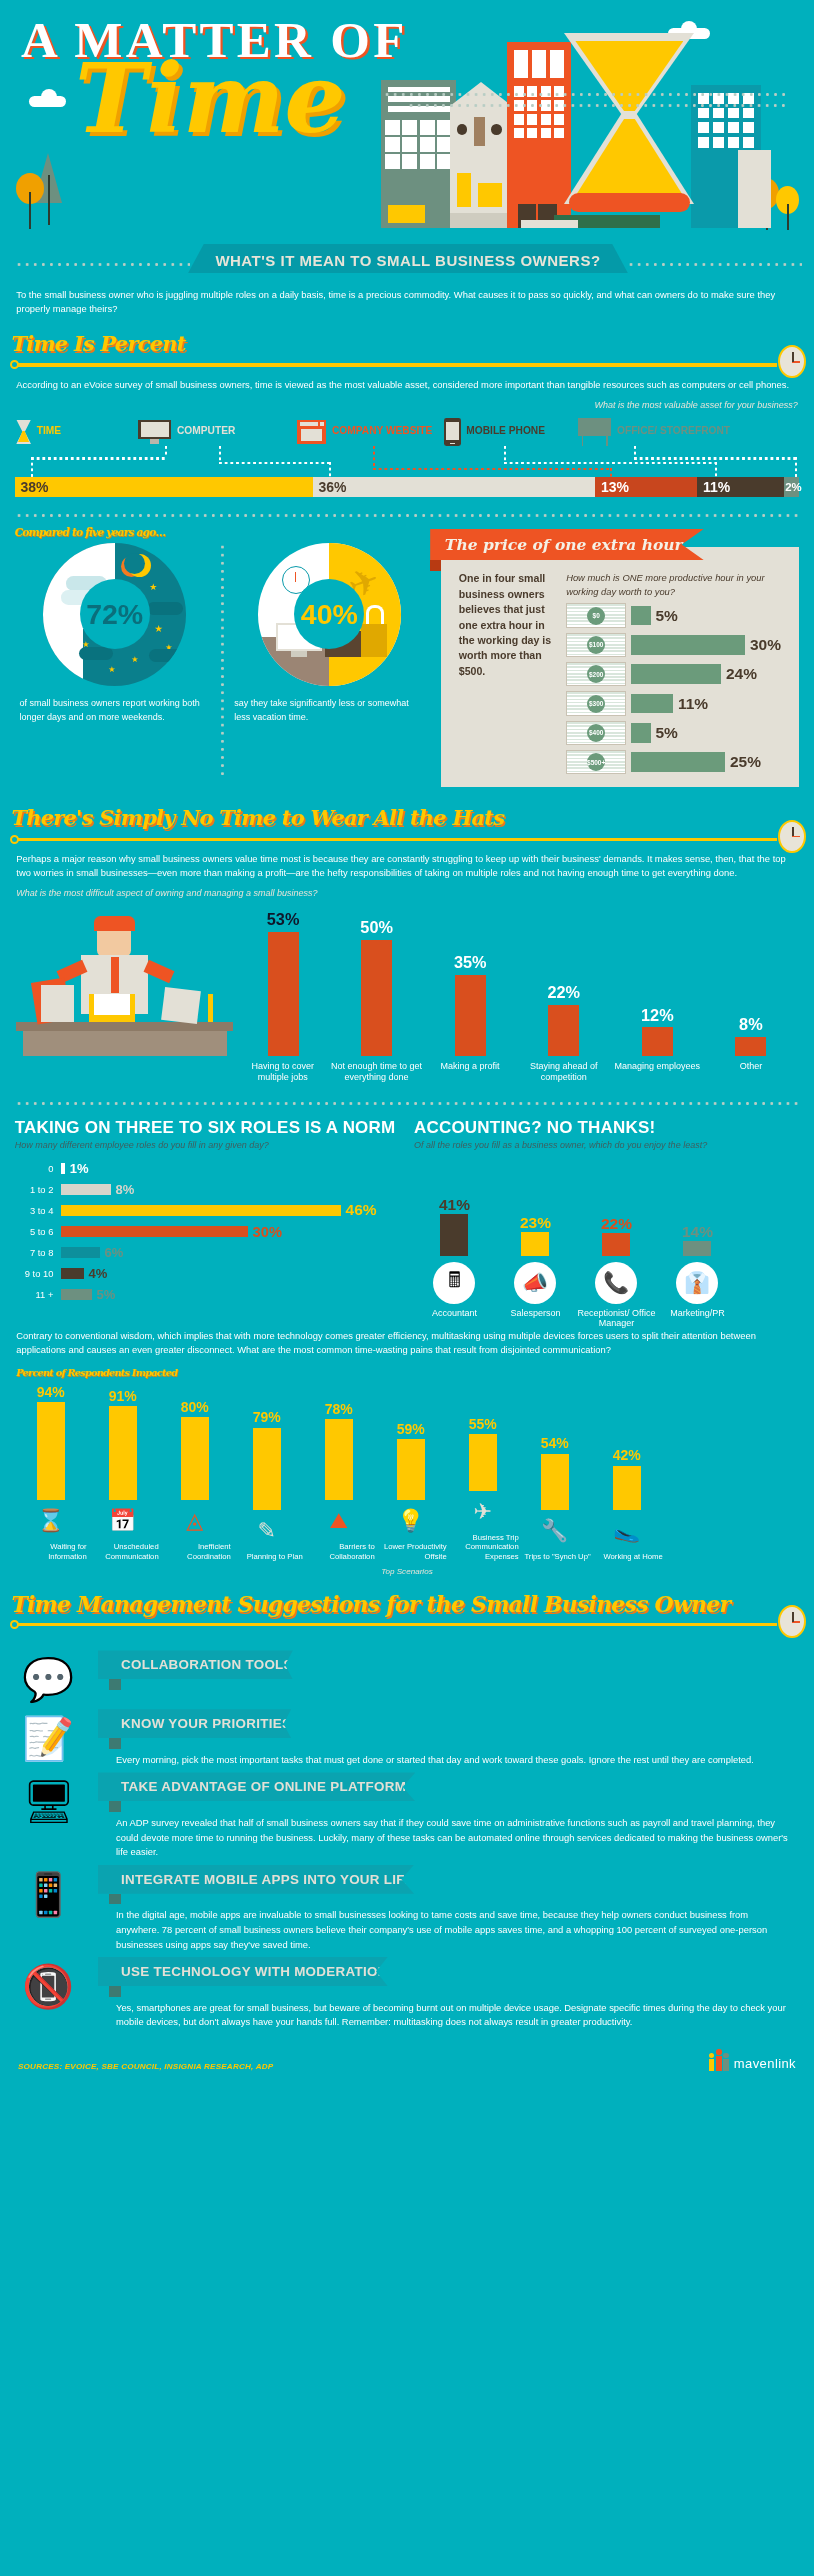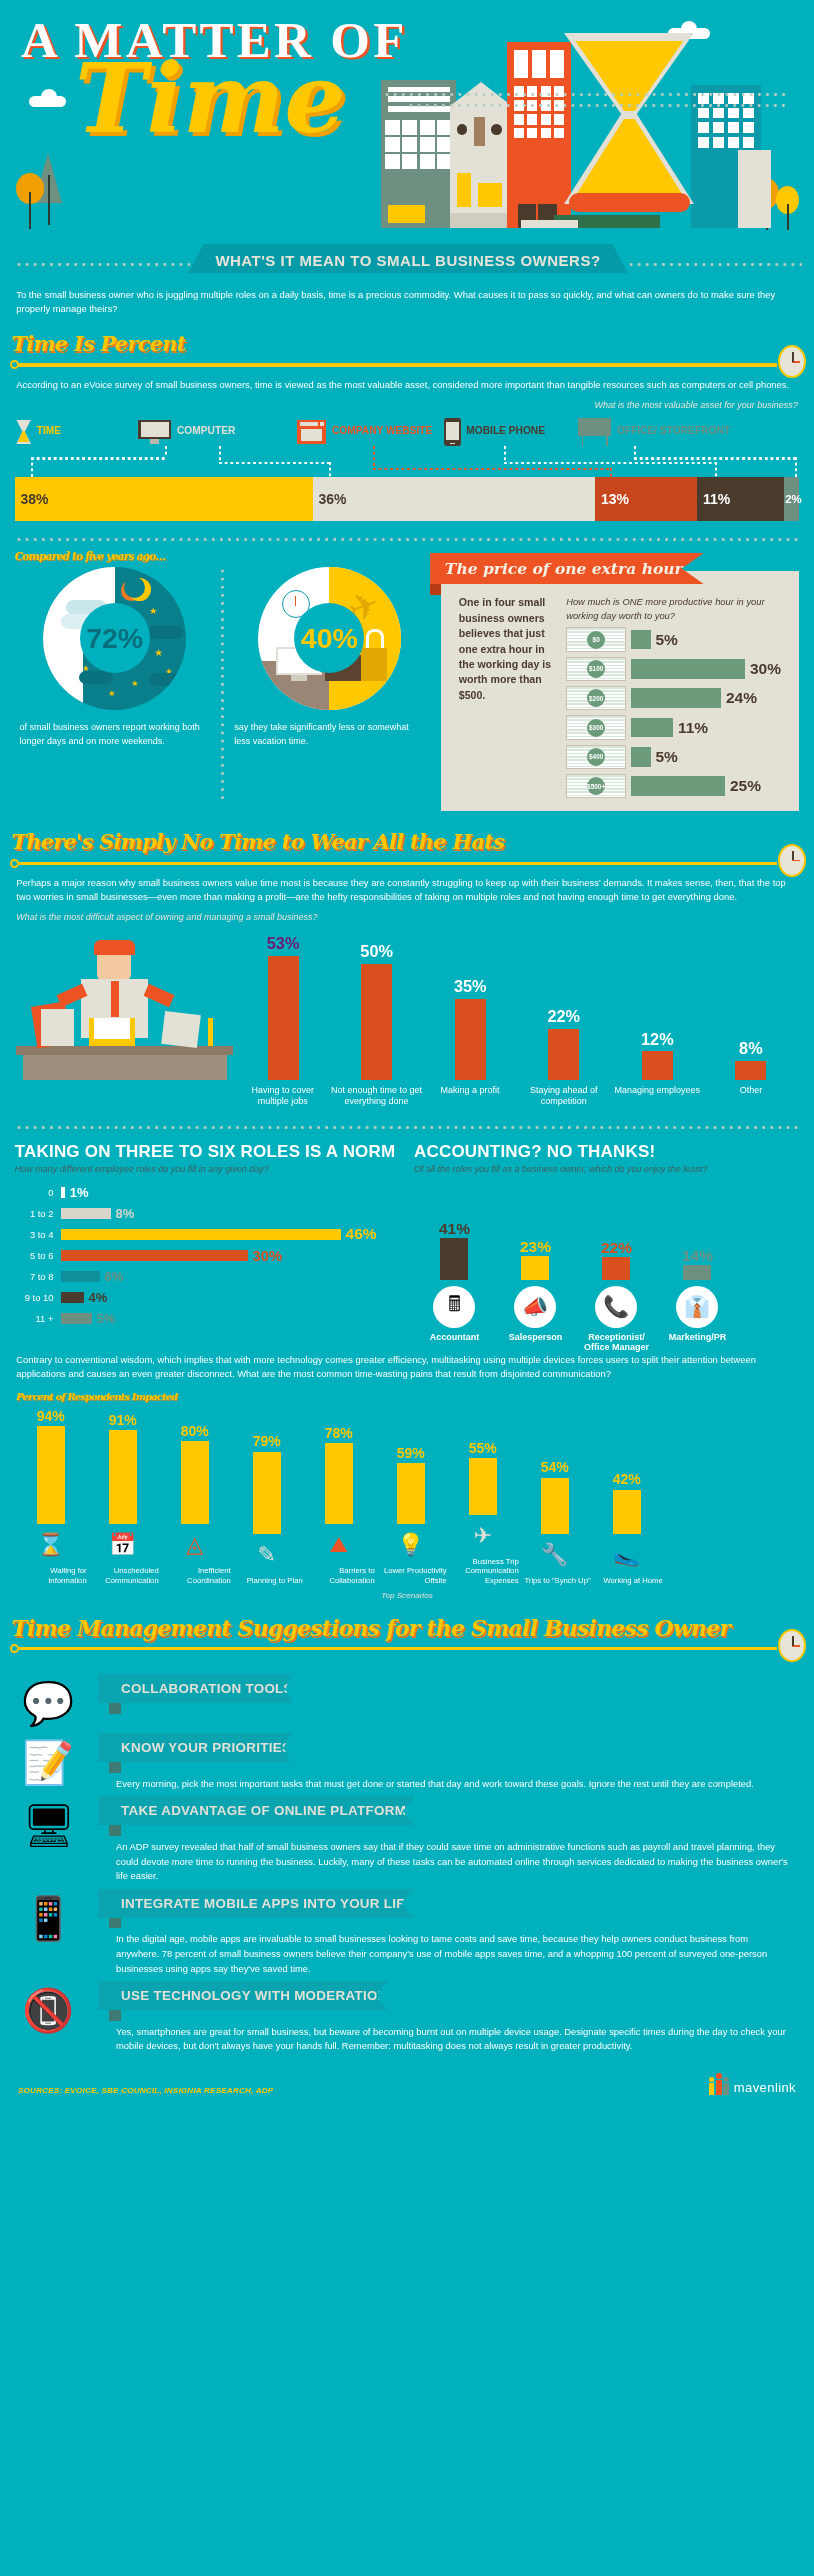--- a/index.html
+++ b/index.html
@@ -77,21 +77,21 @@
   }
   .clock:after{ content:""; position:absolute; left:12.2px; top:4.9px; width:1.6px; height:9.8px; background:#4a3b2c;}
   .clock:before{ content:""; position:absolute; left:12.2px; top:14px; width:8.1px; height:1.6px; background:#ee5423;}
 
   .pad { padding:0 16.3px; }
 
   
   .asset-icons { display:flex; margin:8.1px 0 0 16.3px; }
   .asset-ic { display:flex; align-items:center; gap:5.7px; }
   .asset-ic .lbl { font-size:10.2px; line-height:1.05; }
-  .stack { display:flex; height:44px; margin:0 14.7px; }
+  .stack { display:flex; height:20px; margin:0 14.7px; }
   .stack > div { display:flex; align-items:center; padding-left:5.7px;
                  font-size:14px; font-family:"Liberation Sans Narrow","Liberation Sans",sans-serif; font-weight:bold; }
 
   .conn { position:relative; height:31px; margin:0 14.7px; }
   .conn .v { position:absolute; width:2.4px; background-image:linear-gradient(#fff 50%, transparent 0);
              background-size:2.4px 5.7px; }
   .conn .h { position:absolute; height:2.4px; background-image:linear-gradient(to right,#fff 50%, transparent 0);
              background-size:5.7px 2.4px; }
 
   
@@ -125,21 +125,21 @@
   .panel-title { font-size:17px; color:#fff; letter-spacing:0.2px; }
   .hbar-row { display:flex; align-items:center; height:17px; margin-bottom:4.1px; }
   .hbar-lbl { width:46px; text-align:right; font-size:9.4px; color:#fff; padding-right:7.3px; }
   .hbar { height:11.4px; }
   .hbar-val { font-size:13px; font-weight:bold; padding-left:4.9px;
               font-family:"Liberation Sans Narrow","Liberation Sans",sans-serif; }
   .acct-col { width:81px; text-align:center; }
   .acct-bar { margin:0 auto; width:28px; }
   .acct-circle{ width:42px;height:42px;border-radius:50%;background:#fff;margin:5.7px auto 4.1px;
                 display:flex;align-items:center;justify-content:center;font-size:21px;}
-  .acct-name{ font-size:9px; color:#fff; font-weight:bold; line-height:1.15;}
+  .acct-name{ font-size:9px; color:#fff; font-weight:normal; line-height:1.15;}
   .frag-col { width:72px; text-align:center; }
   .frag-bar { width:28px; margin:0 auto; background:#ffc800; }
   .frag-val { color:#ffc800; font-size:14px; font-weight:bold; margin-bottom:2.4px;
               font-family:"Liberation Sans Narrow","Liberation Sans",sans-serif; }
   .frag-icon { height:42px; display:flex;align-items:center;justify-content:center;font-size:22px; }
   .frag-lbl { font-size:7.7px; color:#fff; line-height:1.2;text-align:right; }
 
   
   .sugg { display:flex; align-items:flex-start; margin-bottom:4.9px; }
   .sugg-ic { width:98px; text-align:center; font-size:42px; padding-top:4.9px; }
@@ -522,21 +522,21 @@
       <div style="position:absolute;left:18px;bottom:34px;width:34px;height:42px;background:#ee5423;transform:rotate(-9deg);"></div>
       <div style="position:absolute;left:24.4px;bottom:34px;width:33px;height:37px;background:#e3e0d6;"></div>
       <div style="position:absolute;left:73px;bottom:34px;width:46px;height:28px;background:#ffc800;"></div>
       <div style="position:absolute;left:78px;bottom:41px;width:36px;height:21px;background:#fff;"></div>
       <div style="position:absolute;left:147px;bottom:34px;width:36px;height:33px;background:#e3e0d6;transform:rotate(7deg);"></div>
       <div style="position:absolute;left:192px;bottom:34px;width:4.9px;height:28px;background:#ffc800;"></div>
     </div>
 
     <div class="colbars" style="flex:1;justify-content:space-around;">
       <div style="text-align:center;width:81px;">
-        <div class="condensed" style="color:#701a75;font-size:16.3px;margin-bottom:2.4px;">53%</div>
+        <div class="condensed" style="color:#0f172a;font-size:16.3px;margin-bottom:2.4px;">53%</div>
         <div class="colbar" style="height:124px;margin:0 auto;"></div>
       </div>
       <div style="text-align:center;width:81px;">
         <div class="condensed" style="color:#fff;font-size:16.3px;margin-bottom:2.4px;">50%</div>
         <div class="colbar" style="height:116px;margin:0 auto;"></div>
       </div>
       <div style="text-align:center;width:81px;">
         <div class="condensed" style="color:#fff;font-size:16.3px;margin-bottom:2.4px;">35%</div>
         <div class="colbar" style="height:81px;margin:0 auto;"></div>
       </div>

